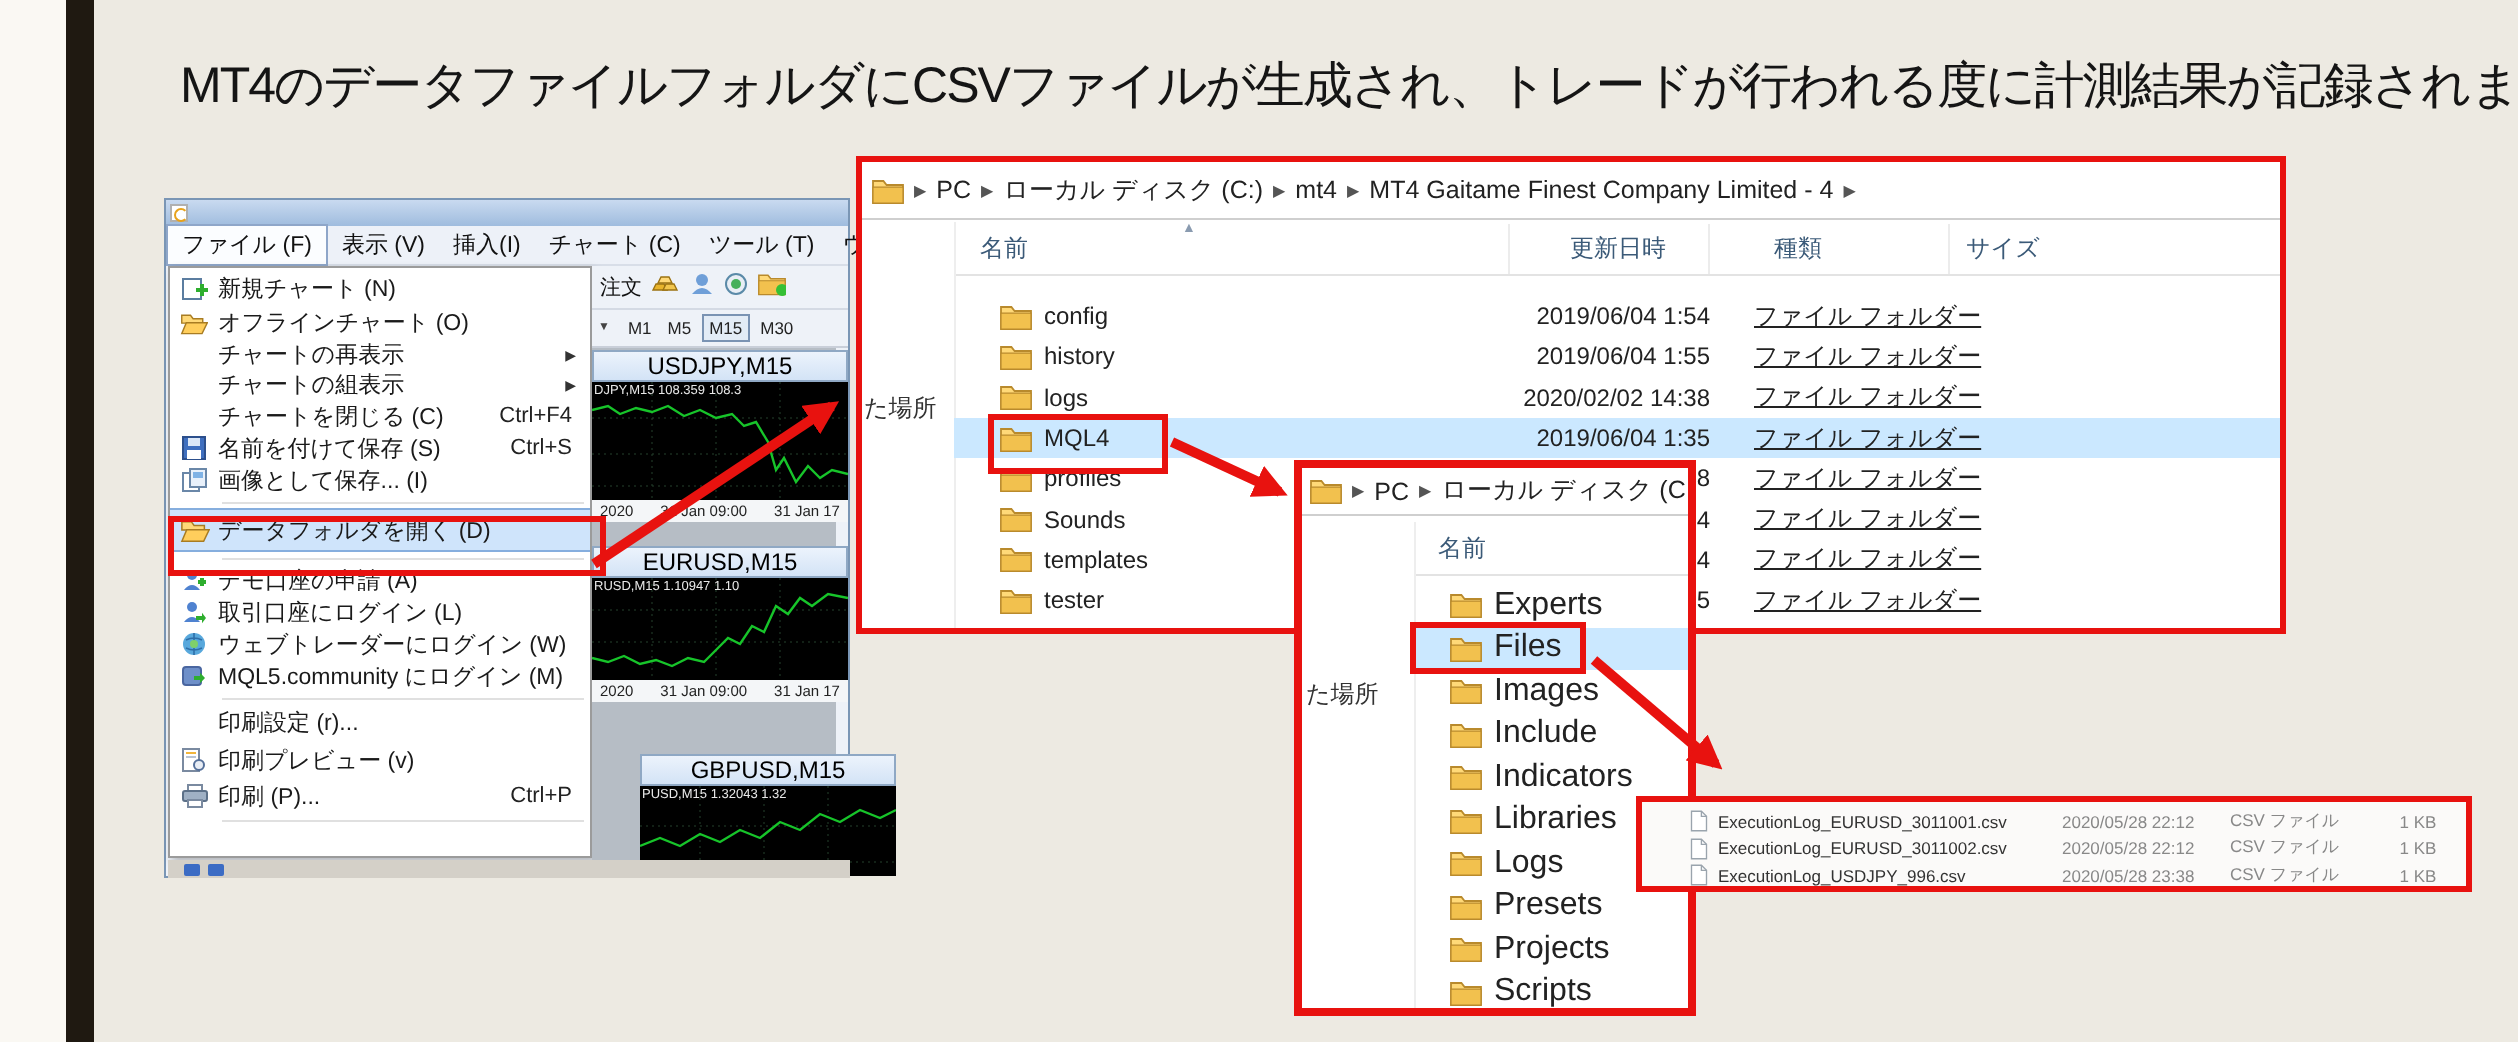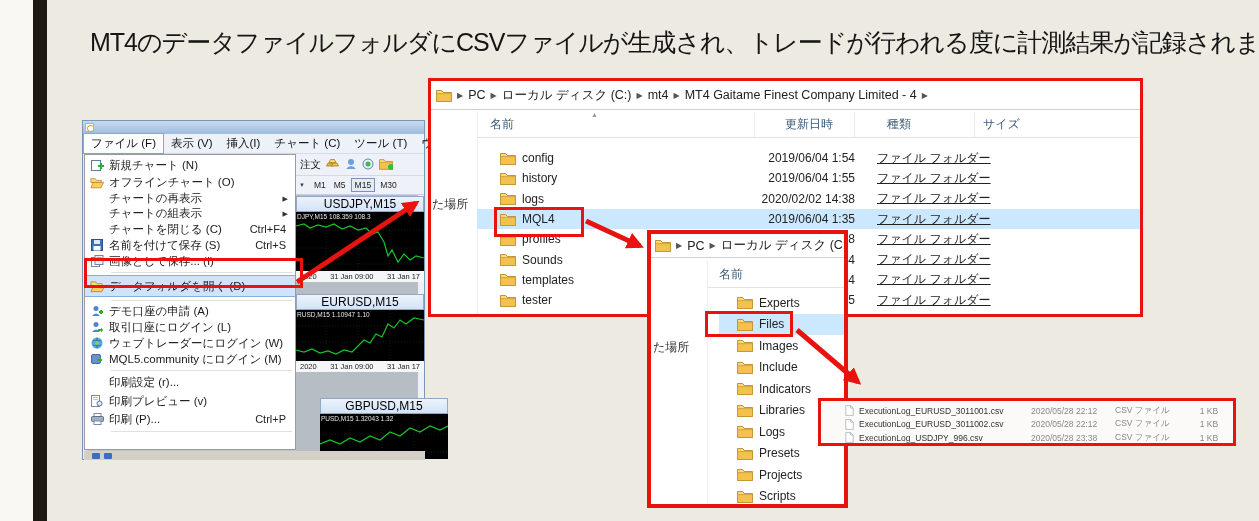--- a/index.html
+++ b/index.html
@@ -9,21 +9,21 @@
   .abs { position:absolute; }
 
   
   #left-white { left:0; top:0; width:33px; height:521px; background:#faf8f3; }
   #accent-bar { left:33px; top:0; width:14px; height:521px; background:#1f1911; }
 
   
   #page-title { left:90px; top:26px; width:1130px; font-size:25px; color:#151515; letter-spacing:-1px; white-space:nowrap; }
 
   
-  #mt4 { left:82px; top:120px; width:343px; height:340px; border:1px solid #7a96b5; background:#eef2f8; }
+  #mt4 { left:82px; top:99px; width:343px; height:340px; border:1px solid #7a96b5; background:#eef2f8; }
   #mt4-titlebar { left:0; top:0; width:341px; height:13px; background:linear-gradient(#c9daf0,#9fbcde); display:flex; align-items:center; padding-left:2px; }
   #mt4-app-icon { width:9px; height:9px; background:#fff; border:1px solid #b0b0b0; position:relative; }
   #mt4-app-icon:after { content:""; position:absolute; left:1px; top:1px; width:5px; height:5px; border:1.5px solid #e8a21a; border-right-color:transparent; border-radius:50%; }
   #mt4-menubar { left:0; top:13px; width:341px; height:20px; background:#edf1f8; display:flex; align-items:center; font-size:11.5px; color:#111; border-bottom:1px solid #d8dee8; }
   .mbar-item { padding:2px 7px; white-space:nowrap; }
   .mbar-item.active { background:#fbfdff; border:1px solid #8ea6c9; }
 
   
   #file-menu { left:1px; top:33px; width:212px; height:296px; background:#fff; border:1px solid #9b9b9b; box-shadow:2px 2px 4px rgba(0,0,0,.25); padding-top:2px; font-size:11.5px; color:#1a1a1a; }
   .mi { display:flex; align-items:center; height:16px; }
@@ -73,21 +73,21 @@
   .r1row.sel { background:#cbe8ff; }
   .c-name { width:278px; display:flex; align-items:center; gap:6px; padding-left:23px; }
   .c-date { width:100px; text-align:right; white-space:nowrap; }
   .c-type { width:120px; padding-left:22px; white-space:nowrap;text-decoration:underline; }
   .fold-svg { width:16px; height:13px; flex:none; }
 
   #exp2-hdr { position:absolute; left:56px; top:28px; width:137px; height:26px; display:flex; align-items:center; border-bottom:1px solid #e3e3e3; }
   #exp2-navfrag { position:absolute; left:2px; top:105px; font-size:12px; color:#333; }
   #exp2-divider { position:absolute; left:56px; top:27px; width:1px; height:243px; background:#eeeeee; }
   #exp2-rows { position:absolute; left:56px; top:58px; width:137px; }
-  .r2row { display:flex; align-items:center; gap:6px; height:21.5px; padding-left:18px; font-size:12px; color:#222;margin-left:12px; }
+  .r2row { display:flex; align-items:center; gap:6px; height:21.5px; padding-left:18px; font-size:16px; color:#222; }
   .r2row.sel { background:#cbe8ff; }
 
   
   #csv-box { left:818px; top:398px; width:418px; height:48px; background:#fbfaf9; z-index:30; padding-top:3px; }
   .csv-row { display:flex; align-items:center; height:13.5px; padding-left:24px; font-size:8.5px; color:#333; }
   .csv-name { width:172px; white-space:nowrap; overflow:hidden; }
   .csv-date { width:84px; color:#888; }
   .csv-type { width:78px; color:#888; }
   .csv-size { flex:1; text-align:center; padding-right:8px; color:#888; }
   .file-svg { width:9px; height:11px; margin-right:5px; flex:none; }

